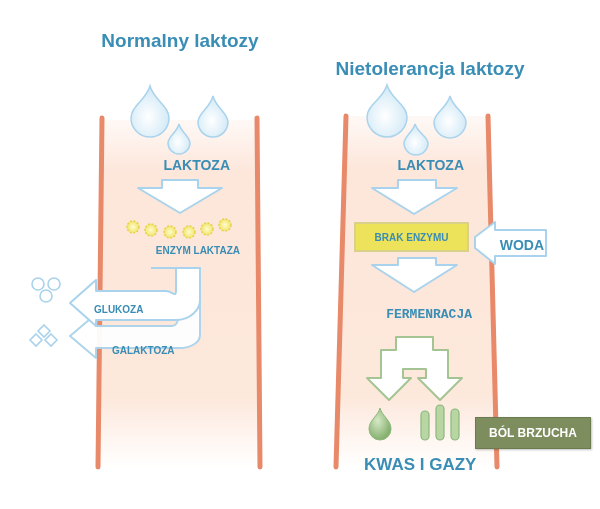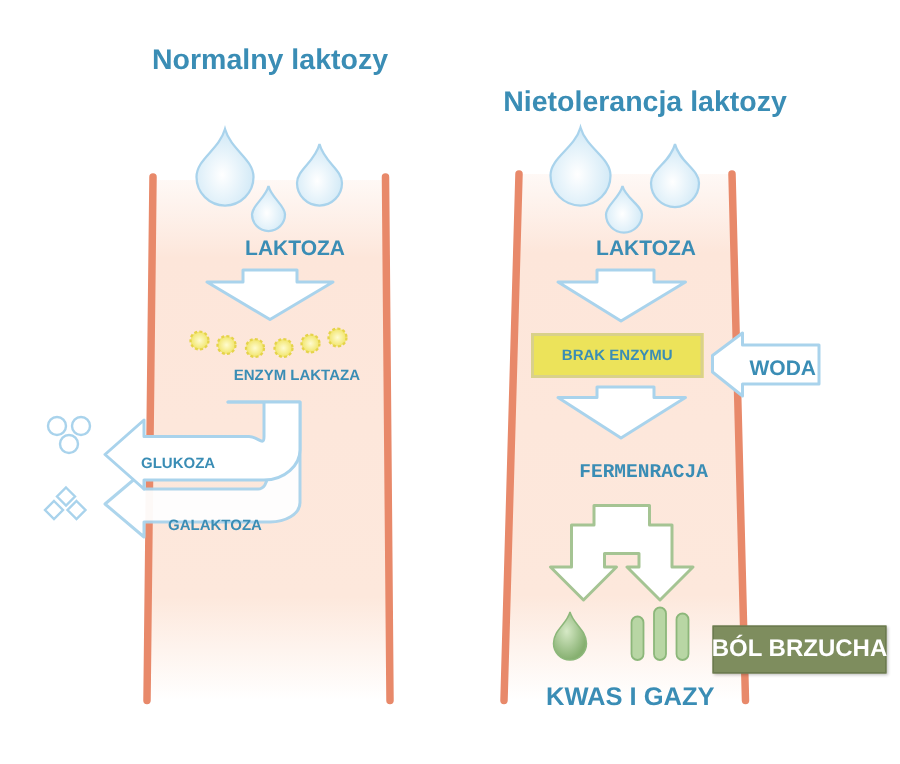--- a/index.html
+++ b/index.html
@@ -113,15 +113,15 @@
 <div class="lbl" style="left:94px; top:286px; width:80px; font-size:10px; text-align:left;margin-top:18px;">GLUKOZA</div>
 <div class="lbl" style="left:112px; top:329px; width:90px; font-size:10px; text-align:left;margin-top:16px;">GALAKTOZA</div>
 
 <div class="lbl" style="left:364px; top:157px; width:100px; font-size:14px;">LAKTOZA</div>
 <div class="box" style="left:354px; top:222px; width:111px; height:26px; background:#ece35a; border:2px solid #d9d18a; color:#3a8db5; font-size:10px;">
   <span>BRAK ENZYMU</span>
 </div>
 <div class="lbl" style="left:496px; top:237px; width:48px; font-size:14px;">WODA</div>
 <div class="lbl" style="left:362px; top:307px; width:110px; font-size:13px;font-family:Liberation Mono, monospace;">FERMENRACJA</div>
 <div class="lbl" style="left:364px; top:455px; width:100px; font-size:17px;">KWAS I GAZY</div>
-<div class="box" style="left:475px; top:417px; width:114px; height:30px; background:#7e8d5e; border:1px solid #6c7b4f; color:#ffffff; font-size:16px; box-shadow:1px 1px 2px rgba(0,0,0,0.25);">
+<div class="box" style="left:475px; top:417px; width:114px; height:30px; background:#7e8d5e; border:1px solid #6c7b4f; color:#ffffff; font-size:12px; box-shadow:1px 1px 2px rgba(0,0,0,0.25);">
   <span>BÓL BRZUCHA</span>
 </div>
 
 </body></html>

